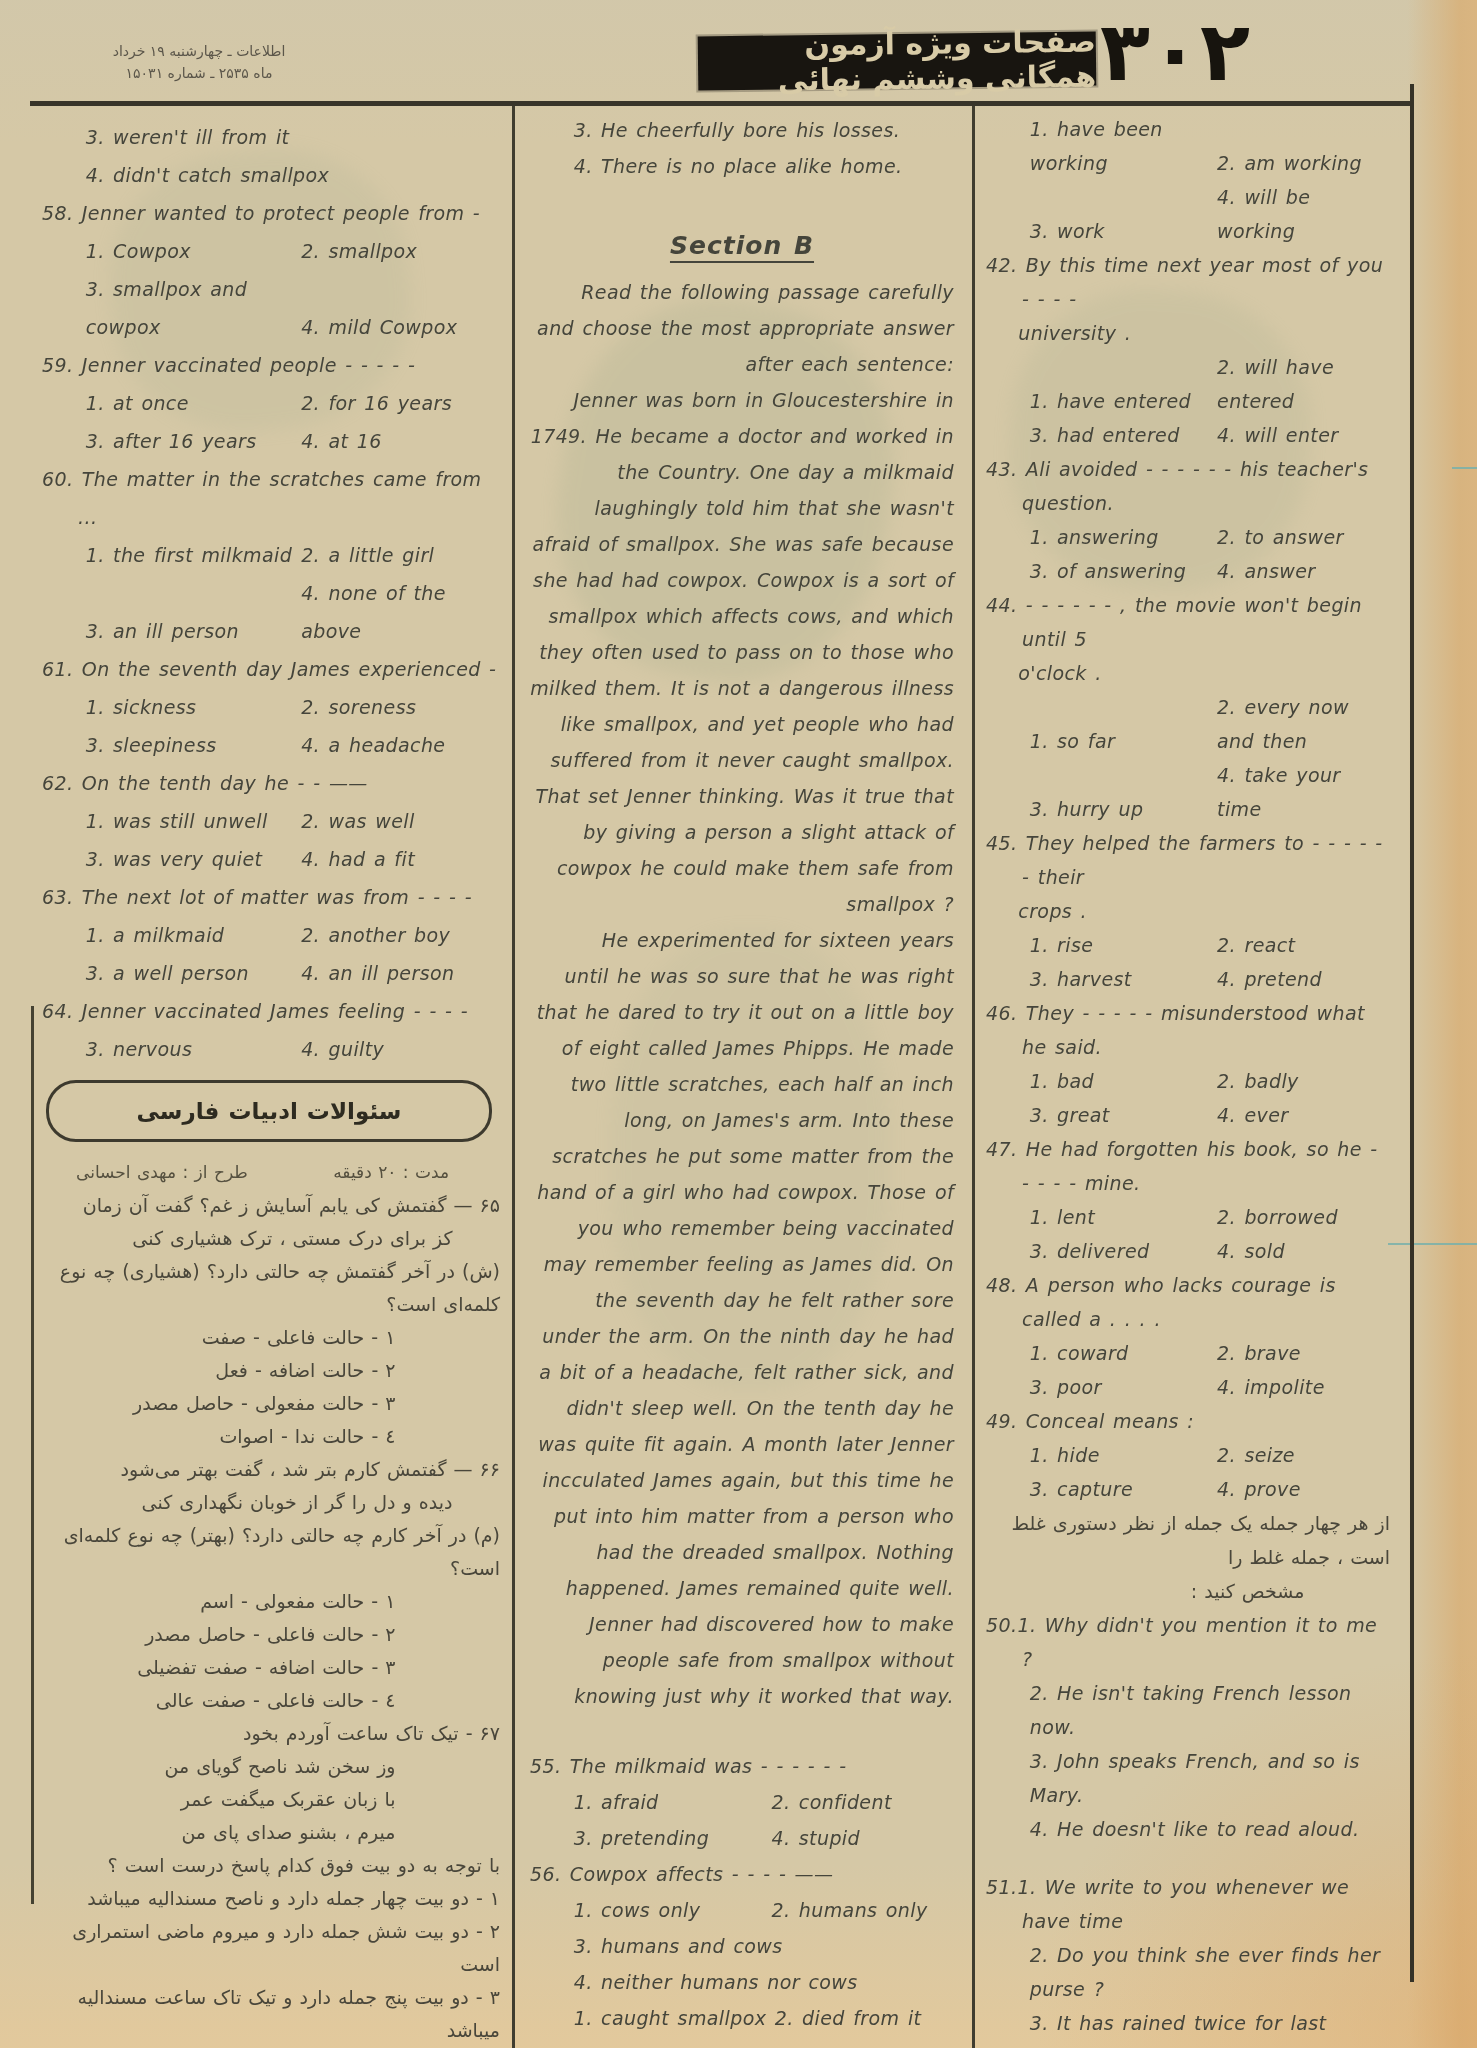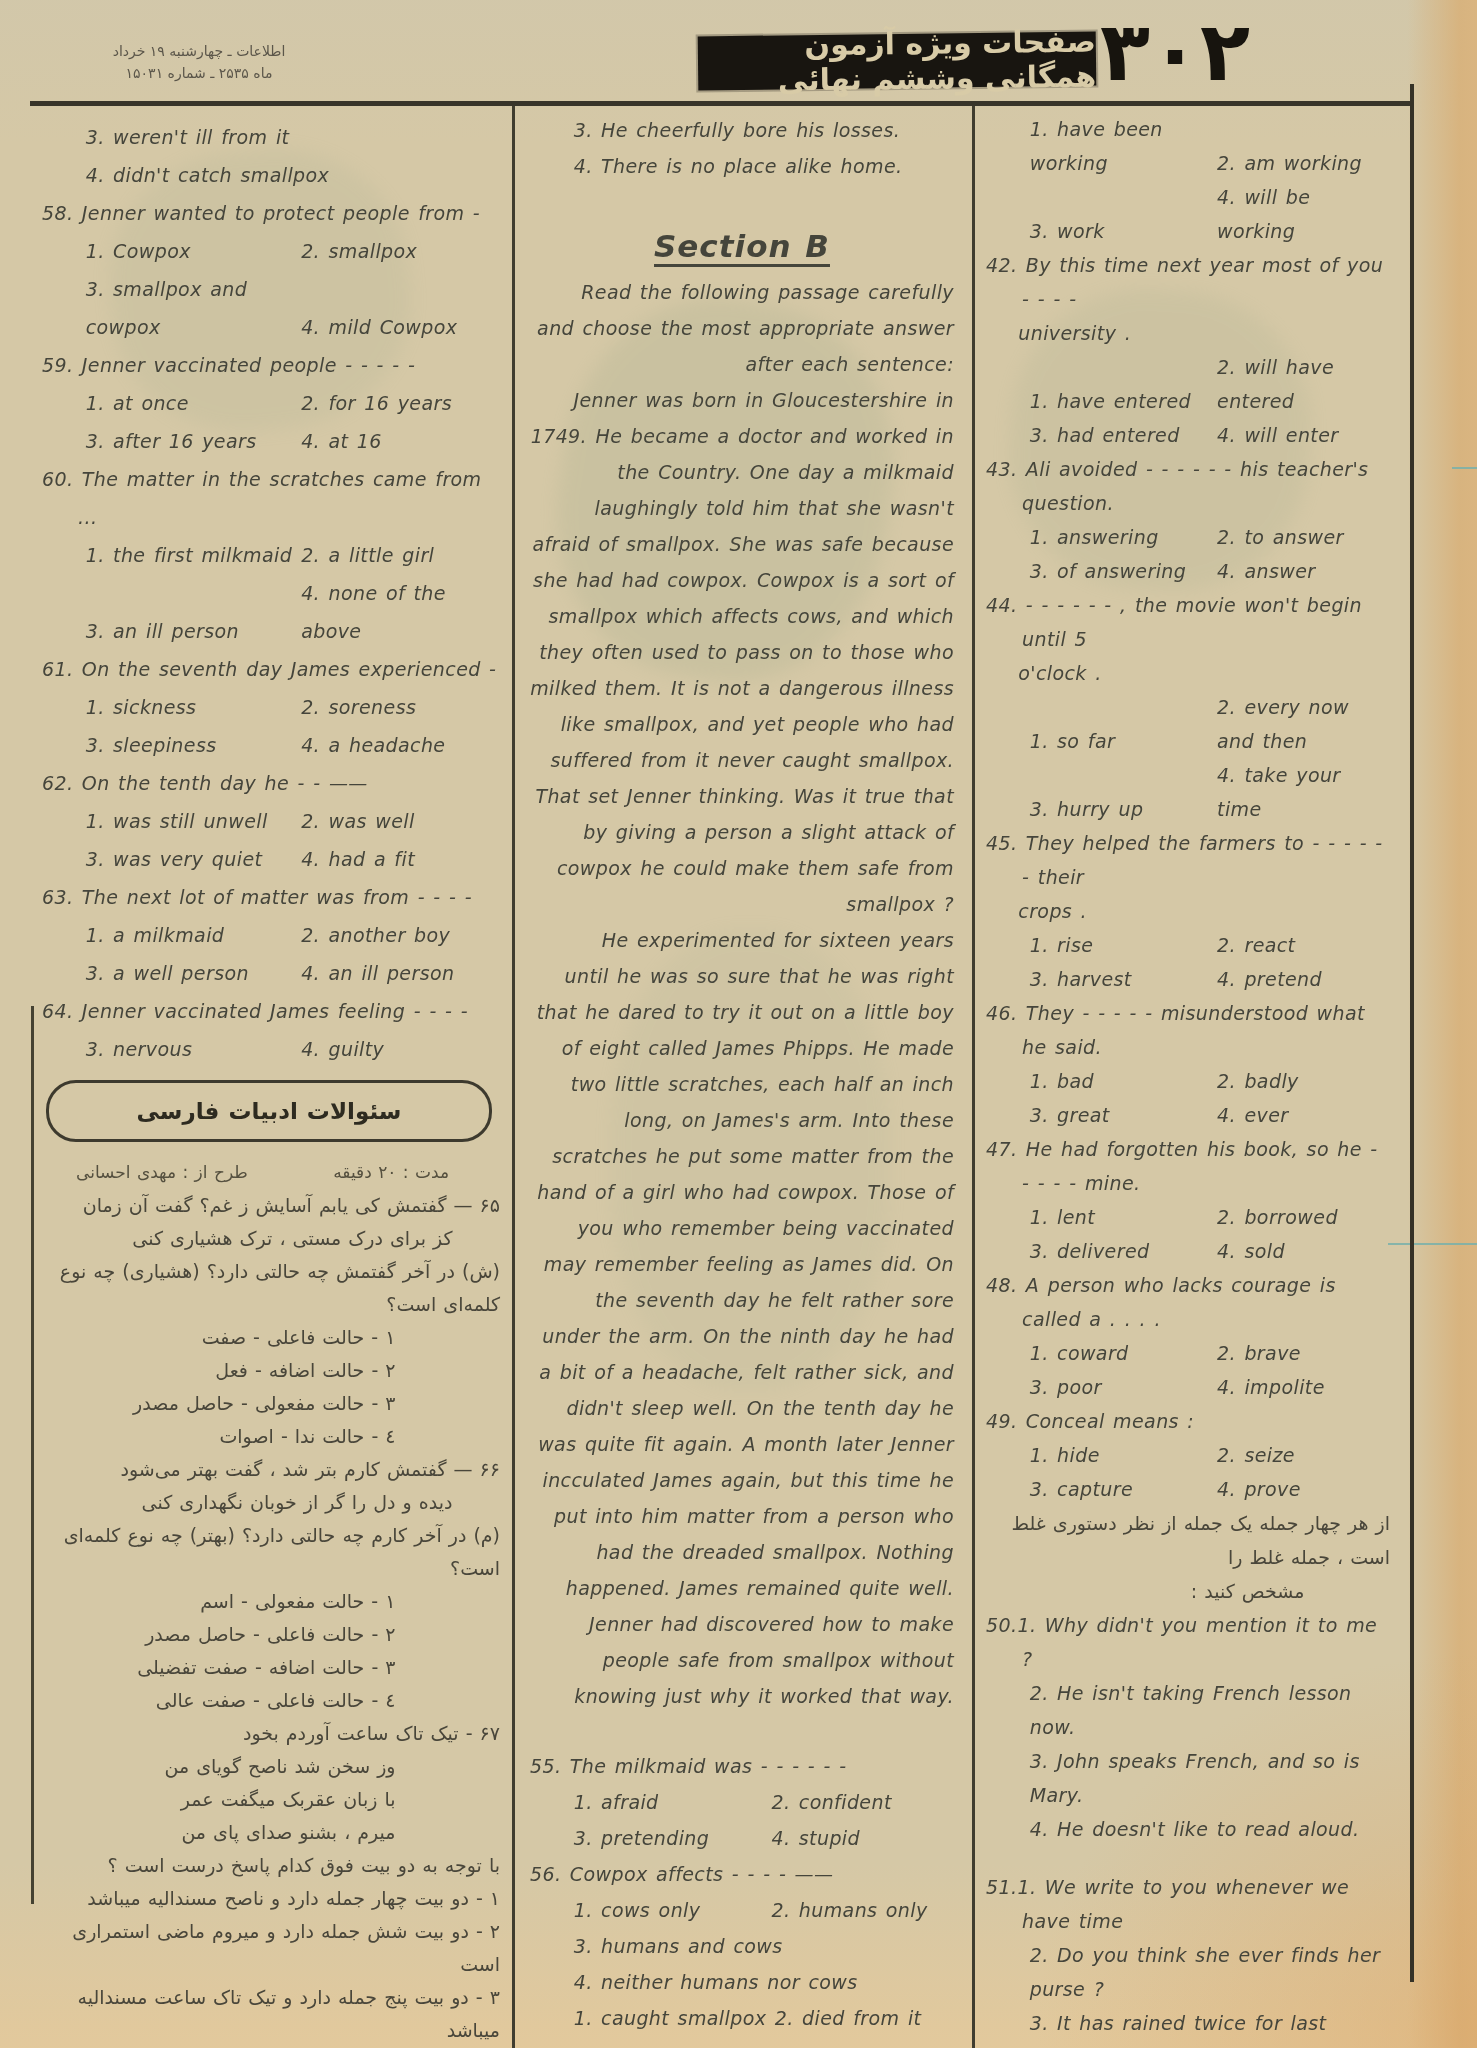--- a/index.html
+++ b/index.html
@@ -55,21 +55,21 @@
   .blk{font-style:italic;letter-spacing:.4px;word-spacing:2px;}
   
   .blk.q{padding-left:1.9em;text-indent:-1.9em;}
   .blk.o1{padding-left:2.3em;}
   .blk.c{padding-left:1.7em;}
   .blk.o2{display:flex;padding-left:2.3em;align-items:flex-end;}
   .blk.o2 .oa{flex:0 0 52%;}
   .blk.o2 .ob{flex:1 1 auto;}
   .blk.p{text-indent:2.2em;text-align:right;}
   .blk.h{
-    text-align:center;font-size:31px;font-weight:bold;
+    text-align:center;font-size:25px;font-weight:bold;
     text-decoration:underline;text-underline-offset:7px;
     margin:14px 0 10px 0;letter-spacing:1px;
   }
   
   .blk.r,.blk.rv,.blk.ra,.blk.r2,.blk.m2,.blk.hbox{
     direction:rtl;text-align:right;font-style:normal;
     letter-spacing:0;word-spacing:1px;color:#49463a;
   }
   .col-left .blk.r,.col-left .blk.rv,.col-left .blk.ra,.col-left .blk.m2{line-height:33px;}
   .blk.rv{padding-right:2.5em;}

